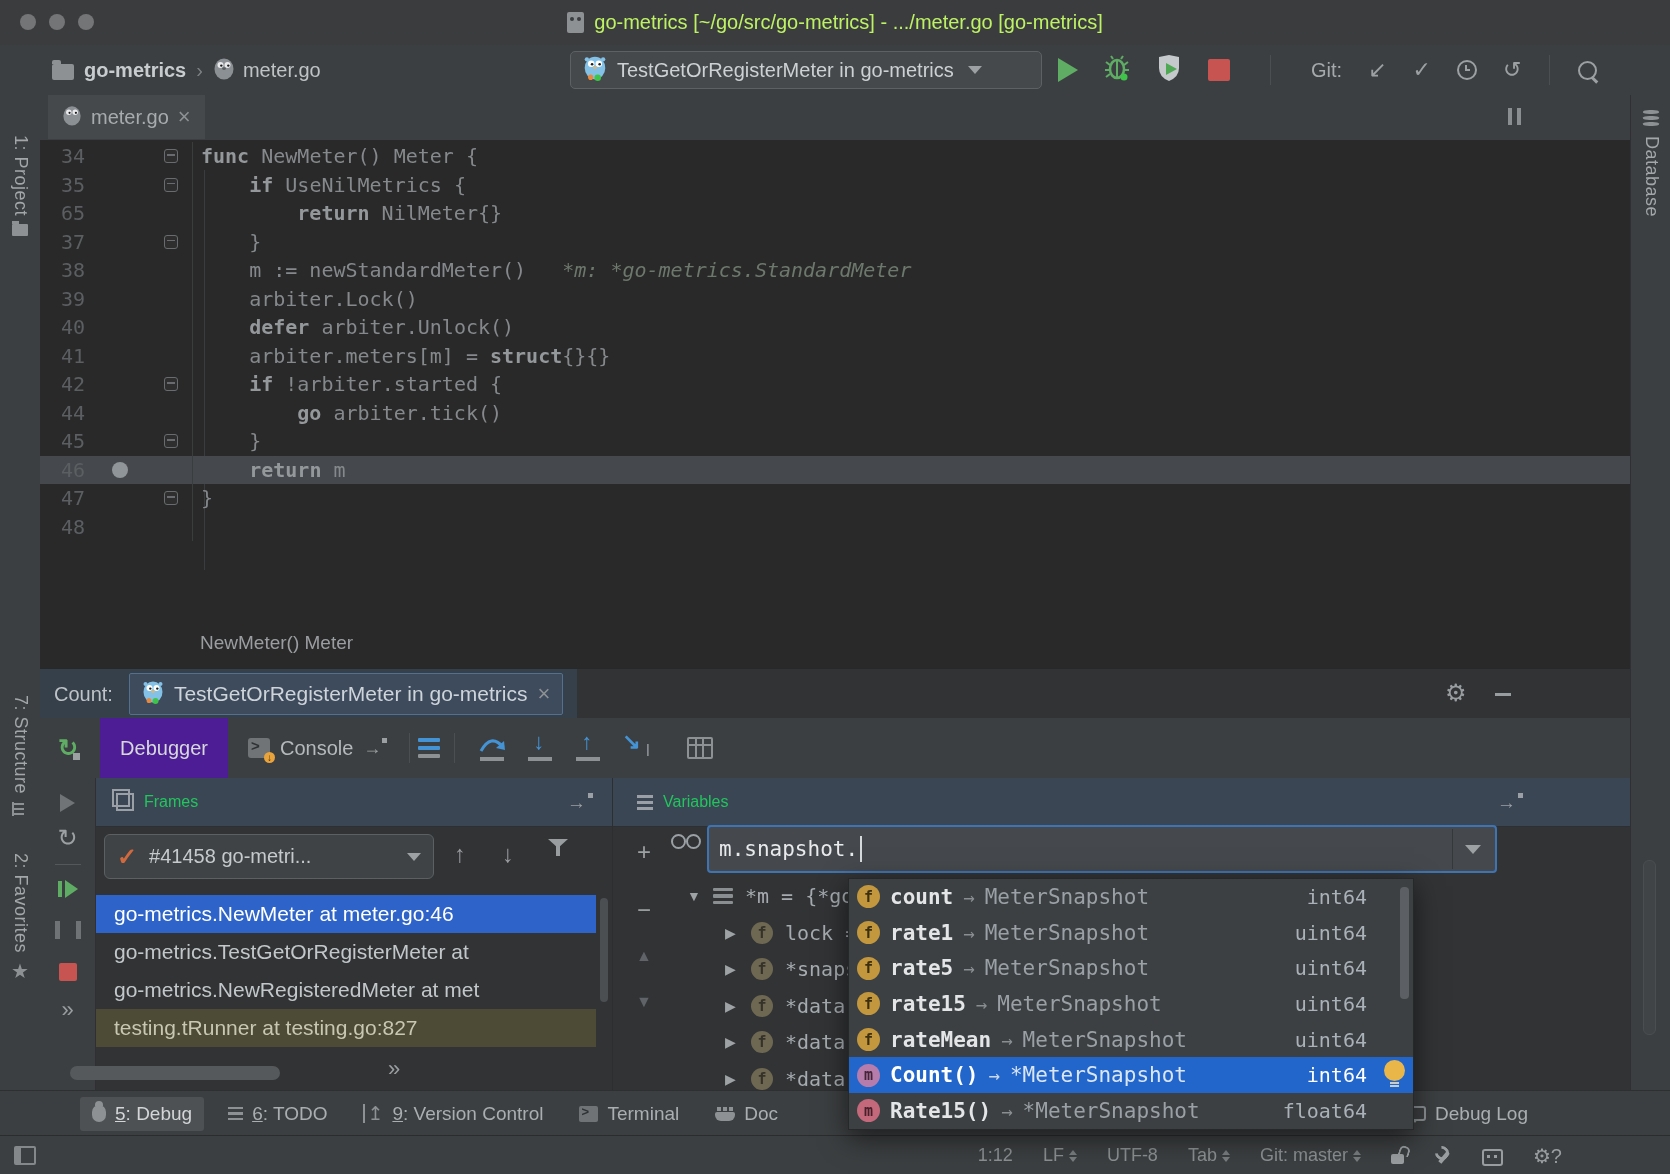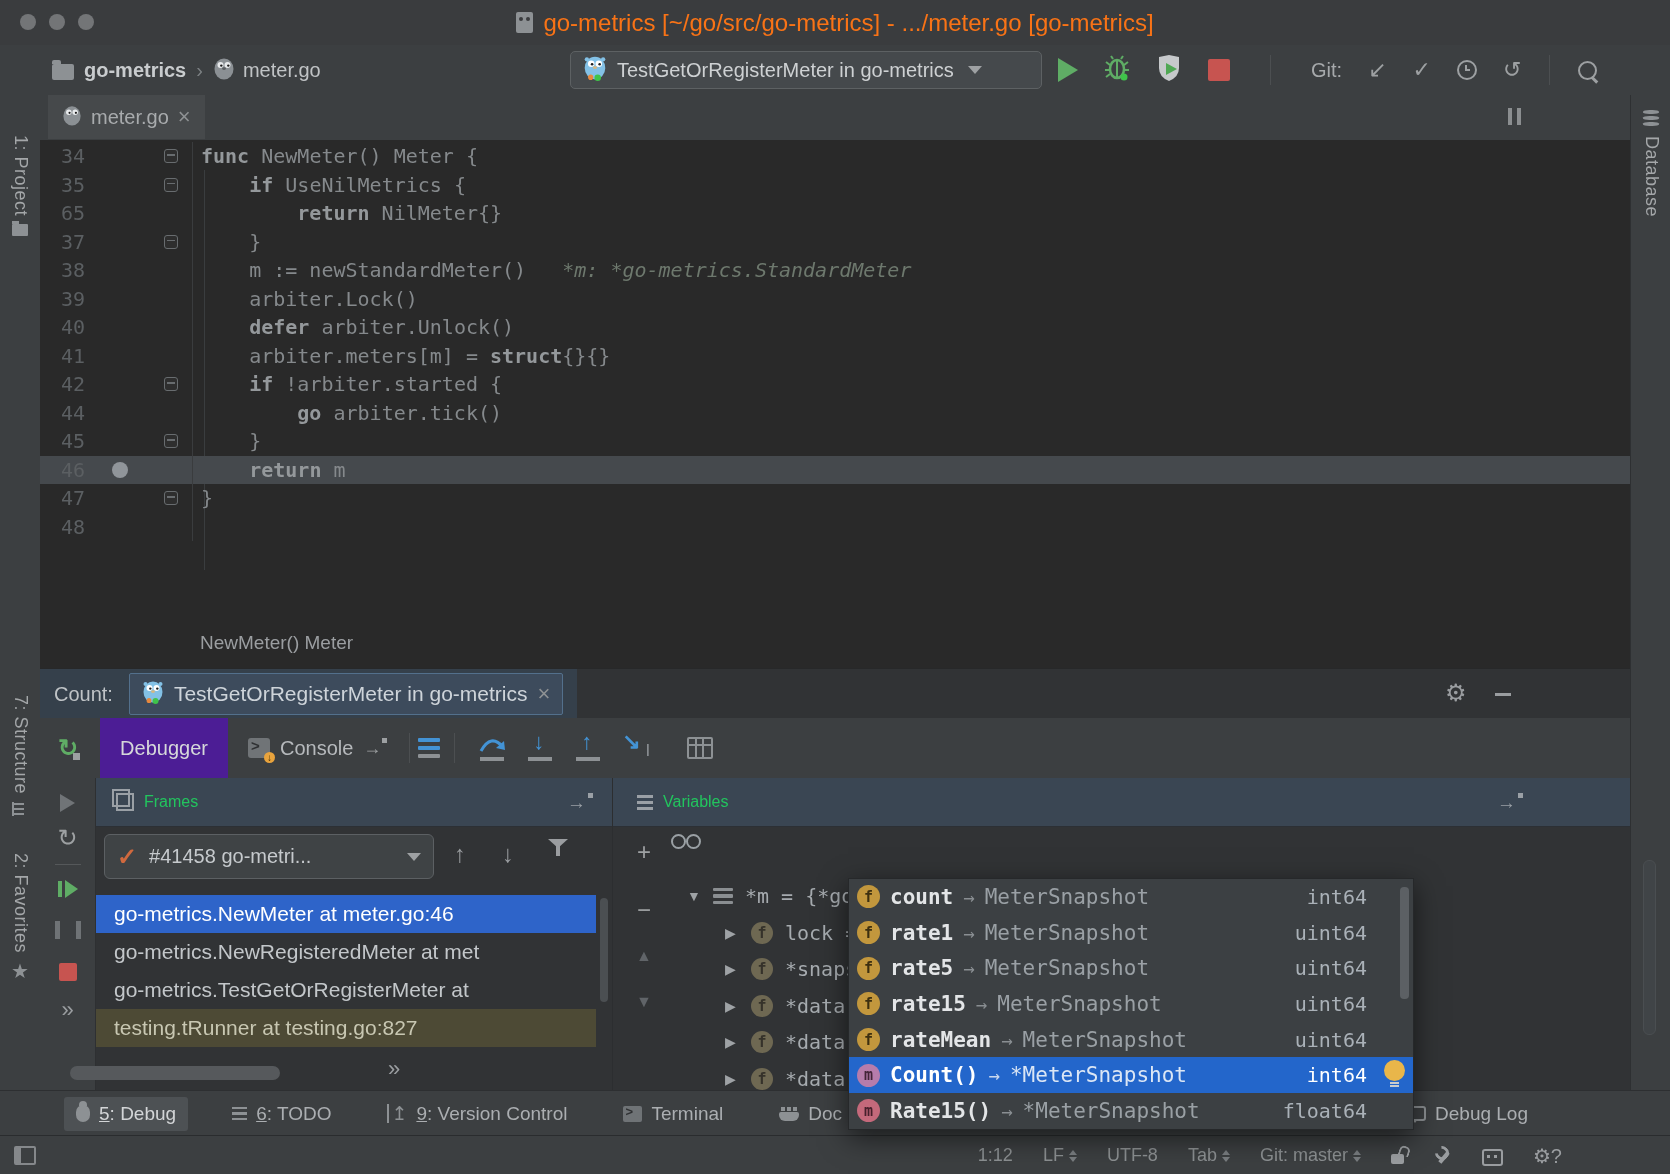--- a/index.html
+++ b/index.html
@@ -5,21 +5,21 @@
   html,body{margin:0;padding:0;background:#1b1b1b}
   #app{position:relative;width:1670px;height:1174px;background:#313335;overflow:hidden;
        font-family:"Liberation Sans",sans-serif;color:#b9bcbe;-webkit-font-smoothing:antialiased}
   .abs{position:absolute}
   .flex{display:flex;align-items:center}
 
   
   .titlebar{position:absolute;left:0;top:0;width:1670px;height:45px;background:#3a3c3e;
             border-bottom:1px solid #252525;display:flex;align-items:center;justify-content:center}
   .light{width:16px;height:16px;border-radius:50%;background:#737577;margin-right:13px}
-  .win-title{font-size:24px;color:#f97316;margin-left:10px}
+  .win-title{font-size:20px;color:#bef264;margin-left:10px}
   .gofile-ic{width:17px;height:21px;background:#8d9194;border-radius:2px;position:relative}
   .gofile-ic::after{content:"";position:absolute;left:3px;top:5px;width:4px;height:4px;border-radius:50%;
             background:#3a3c3e;box-shadow:7px 0 0 #3a3c3e}
 
   
   .toolbar{position:absolute;left:0;top:45px;width:1670px;height:50px;background:#3c3f41;border-bottom:1px solid #303234}
   .crumb-project{font-size:20px;font-weight:bold;color:#c9ccce}
   .crumb-file{font-size:20px;color:#c0c3c5}
   .crumb-sep{color:#7c8083;font-size:20px;margin:0 10px}
   .folder-ic{width:22px;height:16px;background:#8d9194;border-radius:2px;position:relative;margin-right:10px;margin-top:3px}
@@ -448,22 +448,22 @@
       <div class="thread-dd">
         <span class="check-or">✓</span>
         <span class="lbl">#41458 go-metri...</span>
         <span class="dd-arrow"></span>
       </div>
       <span class="abs fr-arrow" style="left:358px;top:64px">↑</span>
       <span class="abs fr-arrow" style="left:406px;top:64px">↓</span>
       <span class="abs funnel" style="left:452px;top:70px"></span>
       <div class="abs" style="left:0;top:117px;width:500px" id="frames-list">
           <div class="frame-row selected">go-metrics.NewMeter at meter.go:46</div>
+          <div class="frame-row">go-metrics.TestGetOrRegisterMeter at</div>
           <div class="frame-row">go-metrics.NewRegisteredMeter at met</div>
-          <div class="frame-row">go-metrics.TestGetOrRegisterMeter at</div>
           <div class="frame-row library">testing.tRunner at testing.go:827</div>
         </div>
       <span class="fr-scroll"></span>
       <span class="abs more-ic" style="left:292px;top:280px">»</span>
     </div>
     <div class="vdivider"></div>
     <span class="hscroll"></span>
 
     <div class="vars">
       <div class="panel-hd" style="left:0;width:1017px">
@@ -473,20 +473,27 @@
             <i></i>
           </span>
         <span class="ttl">Variables</span>
         <span class="pin-ic" style="margin-left:auto;margin-right:100px">→</span>
       </div>
       <span class="mini-ic" style="top:62px">+</span>
       <span class="mini-ic" style="top:120px">−</span>
       <span class="mini-ic dis" style="top:170px">▲</span>
       <span class="mini-ic dis" style="top:216px">▼</span>
       <span class="glasses"></span>
+      <div class="watch-input">
+        <span class="val">m.snapshot.</span>
+          <span class="caret"></span>
+        <span class="combo-btn">
+            <span class="dd-arrow" style="border-left-width:8px;border-right-width:8px;border-top-width:9px"></span>
+          </span>
+      </div>
       <div id="vars-tree">
           <div class="tree-row" style="top: 100px; left: 74px;"><span class="tgl">▼</span><span class="stack-ic"><i></i><i></i><i></i></span><span>*m = {*go-m</span></div>
           <div class="tree-row" style="top: 136.5px; left: 112px;"><span class="tgl">▶</span><span class="node-ic" style="background: rgb(110, 104, 82); color: rgb(53, 50, 42);">f</span><span>lock = {s</span></div>
           <div class="tree-row" style="top: 173px; left: 112px;"><span class="tgl">▶</span><span class="node-ic" style="background: rgb(110, 104, 82); color: rgb(53, 50, 42);">f</span><span>*snapsho</span></div>
           <div class="tree-row" style="top: 209.5px; left: 112px;"><span class="tgl">▶</span><span class="node-ic" style="background: rgb(110, 104, 82); color: rgb(53, 50, 42);">f</span><span>*data = {</span></div>
           <div class="tree-row" style="top: 246px; left: 112px;"><span class="tgl">▶</span><span class="node-ic" style="background: rgb(110, 104, 82); color: rgb(53, 50, 42);">f</span><span>*data = </span></div>
           <div class="tree-row" style="top: 282.5px; left: 112px;"><span class="tgl">▶</span><span class="node-ic" style="background: rgb(110, 104, 82); color: rgb(53, 50, 42);">f</span><span>*data</span></div>
         </div>
       <span class="var-scroll"></span>
     </div>
@@ -540,21 +547,21 @@
         <span class="pop-ic" style="background: rgb(196, 105, 123); color: rgb(71, 32, 44);">m</span>
         <span class="pop-name">Rate15()</span>
         <span class="pop-arrow">→</span>
         <span class="pop-type">*MeterSnapshot</span>
         <span class="pop-ret">float64</span>
       </div>
       <span class="pop-scroll"></span>
     </div>
 
   <div class="bottombar">
-    <div class="flex" style="margin-left:64px;gap:32px" id="bottom-buttons">
+    <div class="flex" style="margin-left:80px;gap:12px" id="bottom-buttons">
         <div class="bbtn active">
           <span class="ic-bugsm"></span>
           <span><u>5</u>: Debug</span>
         </div>
         <div class="bbtn">
           <span class="ic-list">
             <i></i>
             <i></i>
             <i></i>
           </span>

